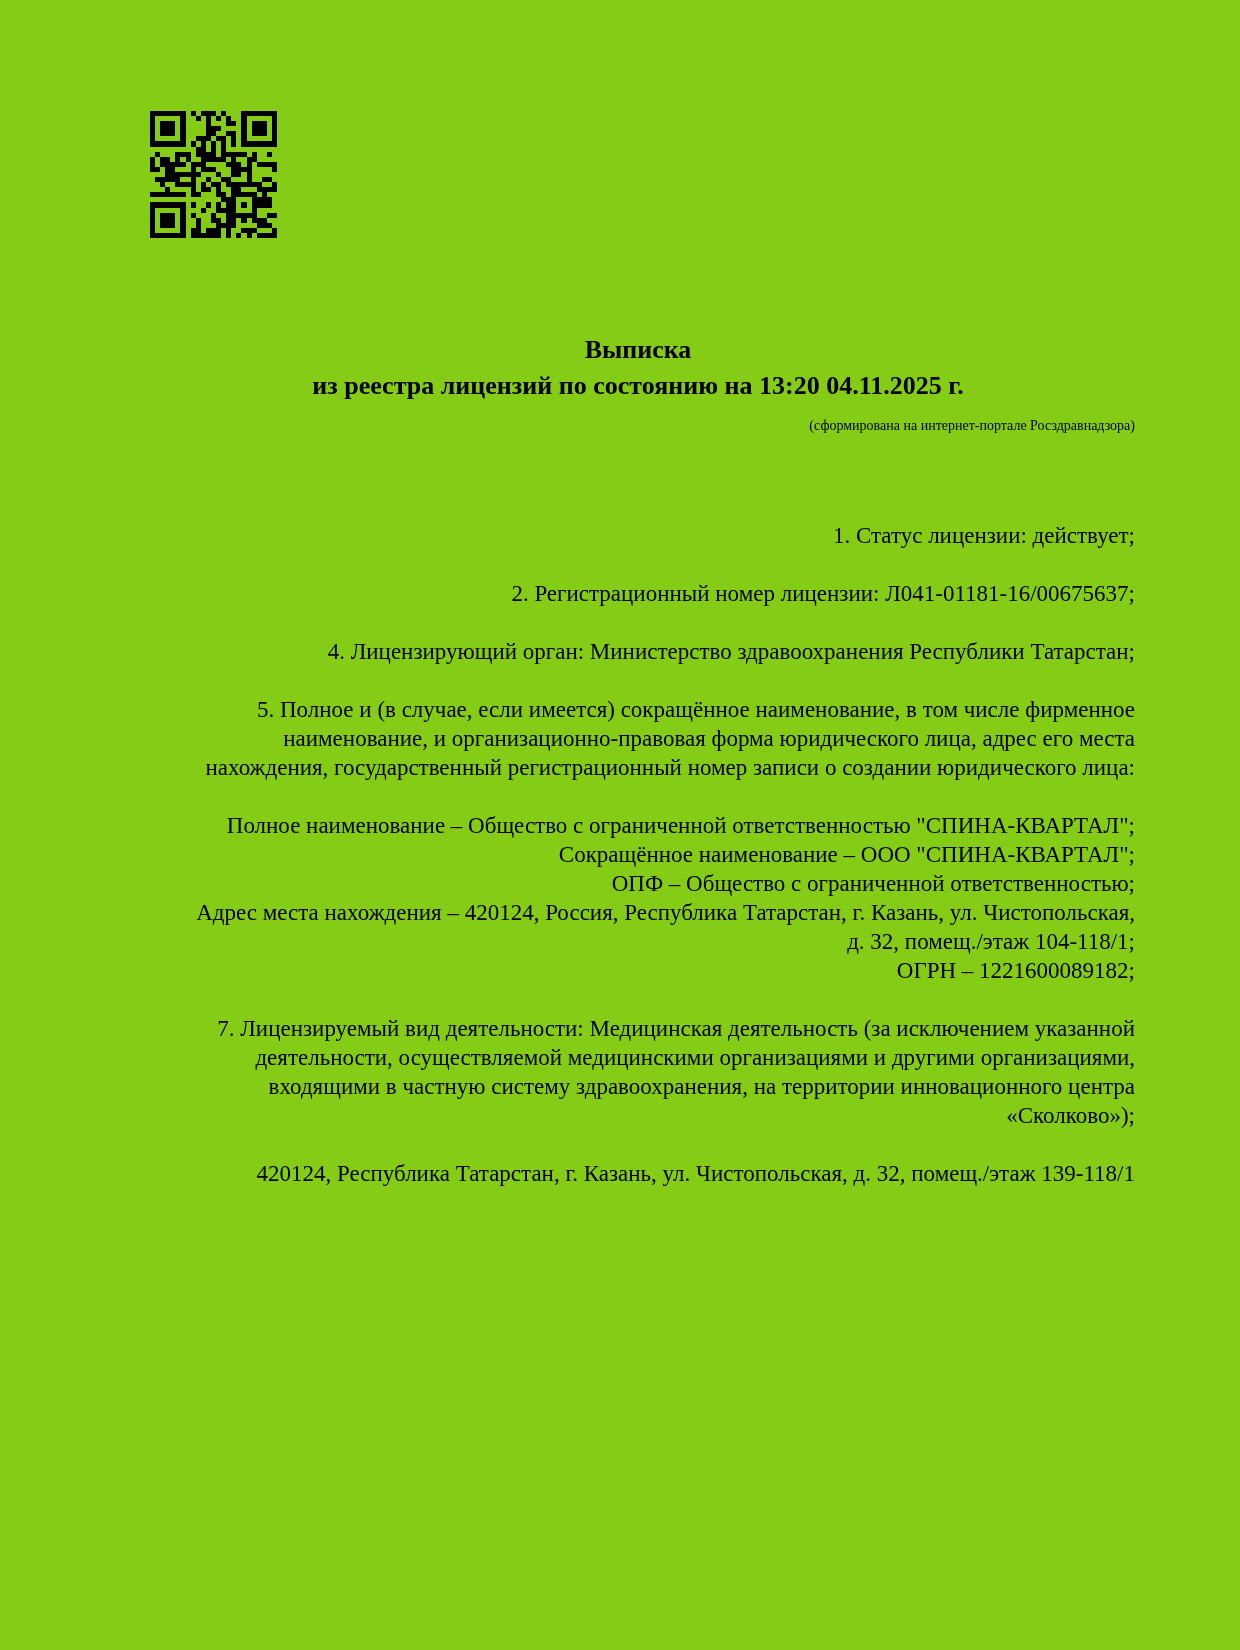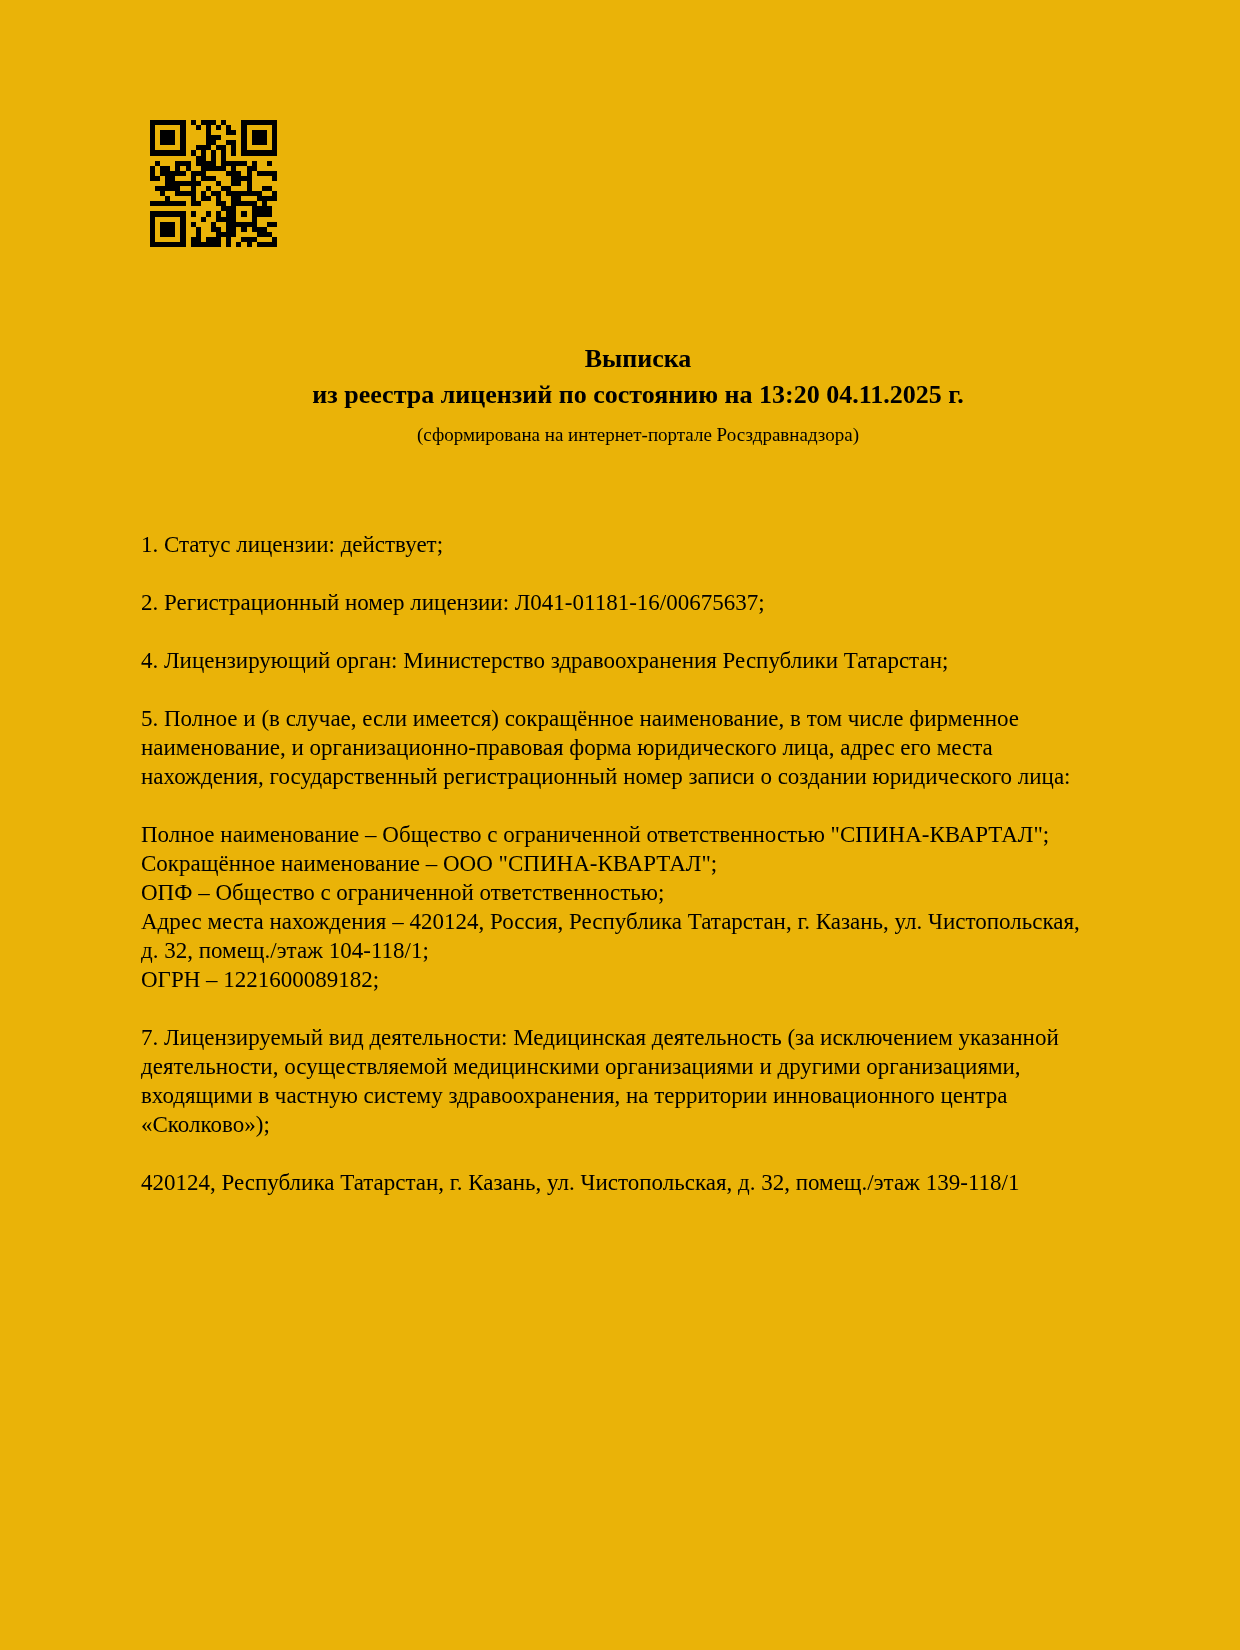--- a/index.html
+++ b/index.html
@@ -1,53 +1,54 @@
 <!DOCTYPE html>
 <html><head>
 <meta charset="utf-8">
 <style>
   html, body { margin: 0; padding: 0; background: #ffffff; }
   .page {
     position: relative;
     width: 1240px;
     height: 1650px;
-    background: #eab308;
+    background: #84cc16;
     color: #000000;
     font-family: "Liberation Serif", serif;
     box-sizing: border-box;
-    padding: 12px 105px 0 141px;
+    padding: 3px 105px 0 141px;
     overflow: hidden;
   }
   .qr {
     display: block;
     width: 127px;
     height: 127px;
     margin: 108px 0 0 9px;
   }
   .qr rect { fill: #000000; }
   .title {
     margin: 94px 0 0 0;
     text-align: center;
     font-size: 26px;
     font-weight: bold;
     line-height: 36px;
   }
   .subtitle {
     margin-top: 10px;
-    text-align: center;
-    font-size: 19px;
+    text-align: right;
+    font-size: 14px;
     line-height: 24px;
   }
   .doc-body {
     margin-top: 83px;
     font-size: 23px;
     line-height: 29px;
   }
   .doc-body .para {
     margin: 0 0 29px 0;
+    text-align: right;
   }
 </style>
 </head>
 <body>
 
 <div class="page">
 
   <svg class="qr" viewBox="0 0 25 25" shape-rendering="crispEdges">
       <rect x="0" y="0" width="1" height="1"></rect>
       <rect x="1" y="0" width="1" height="1"></rect>

